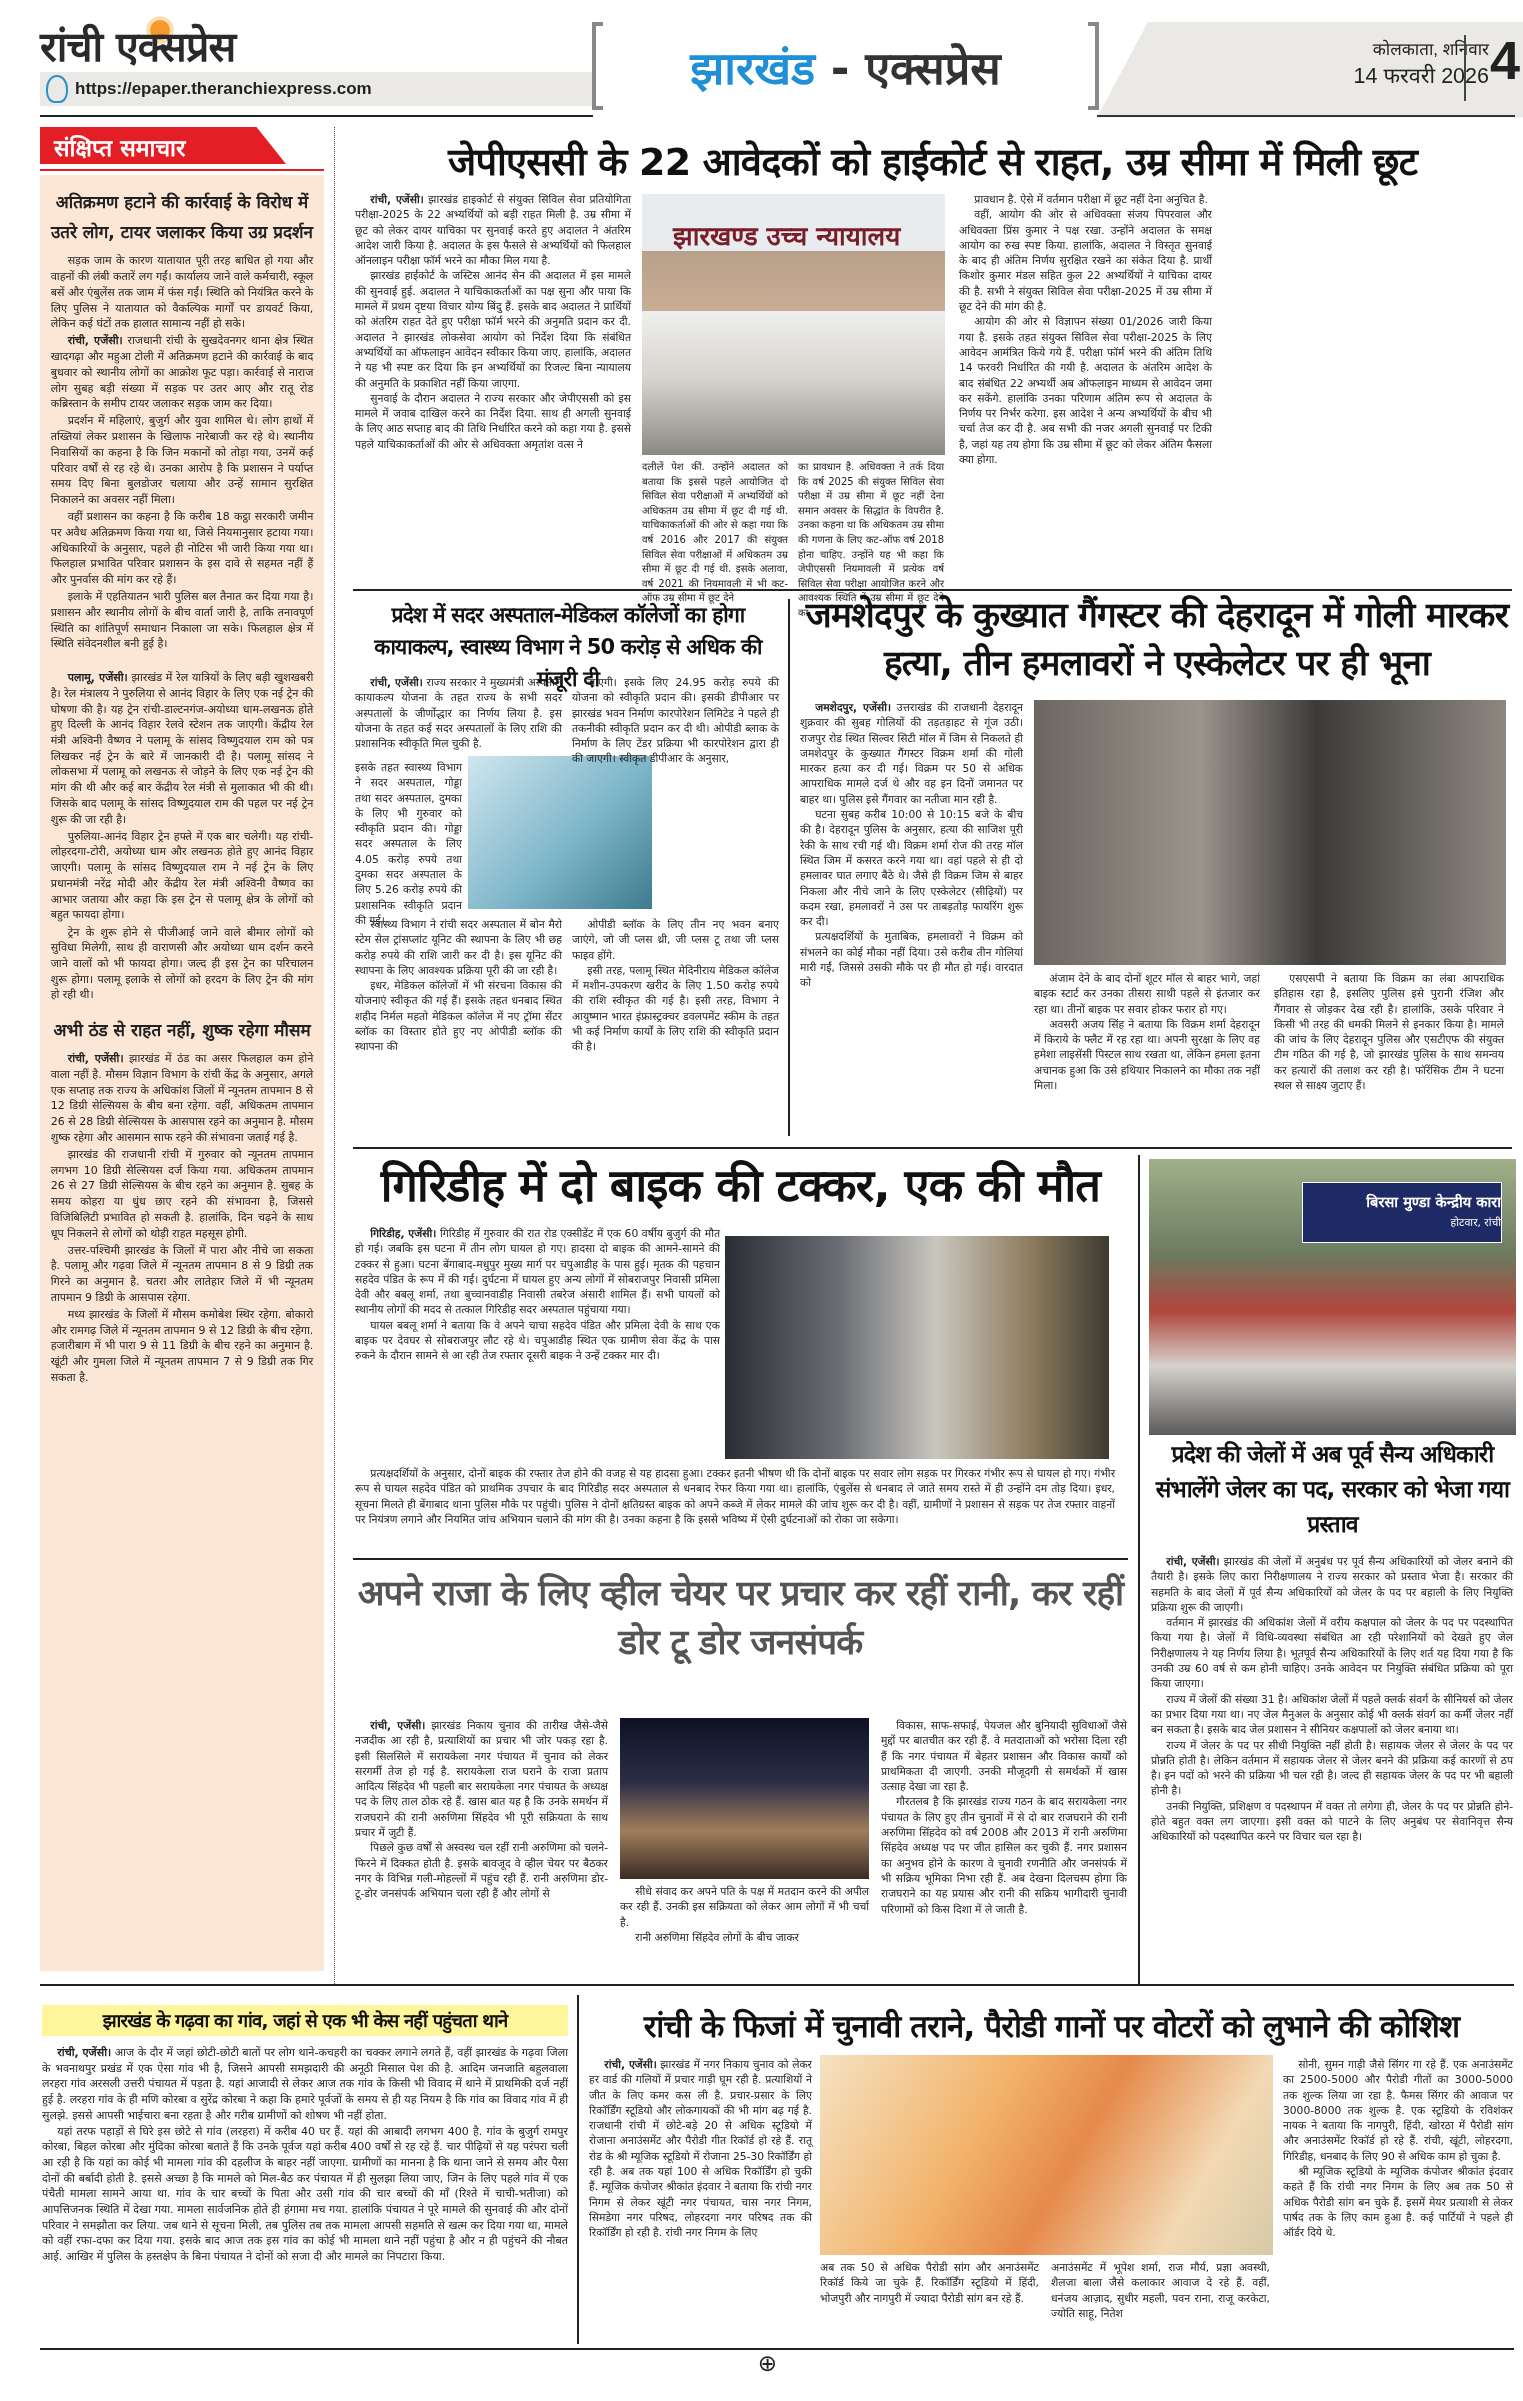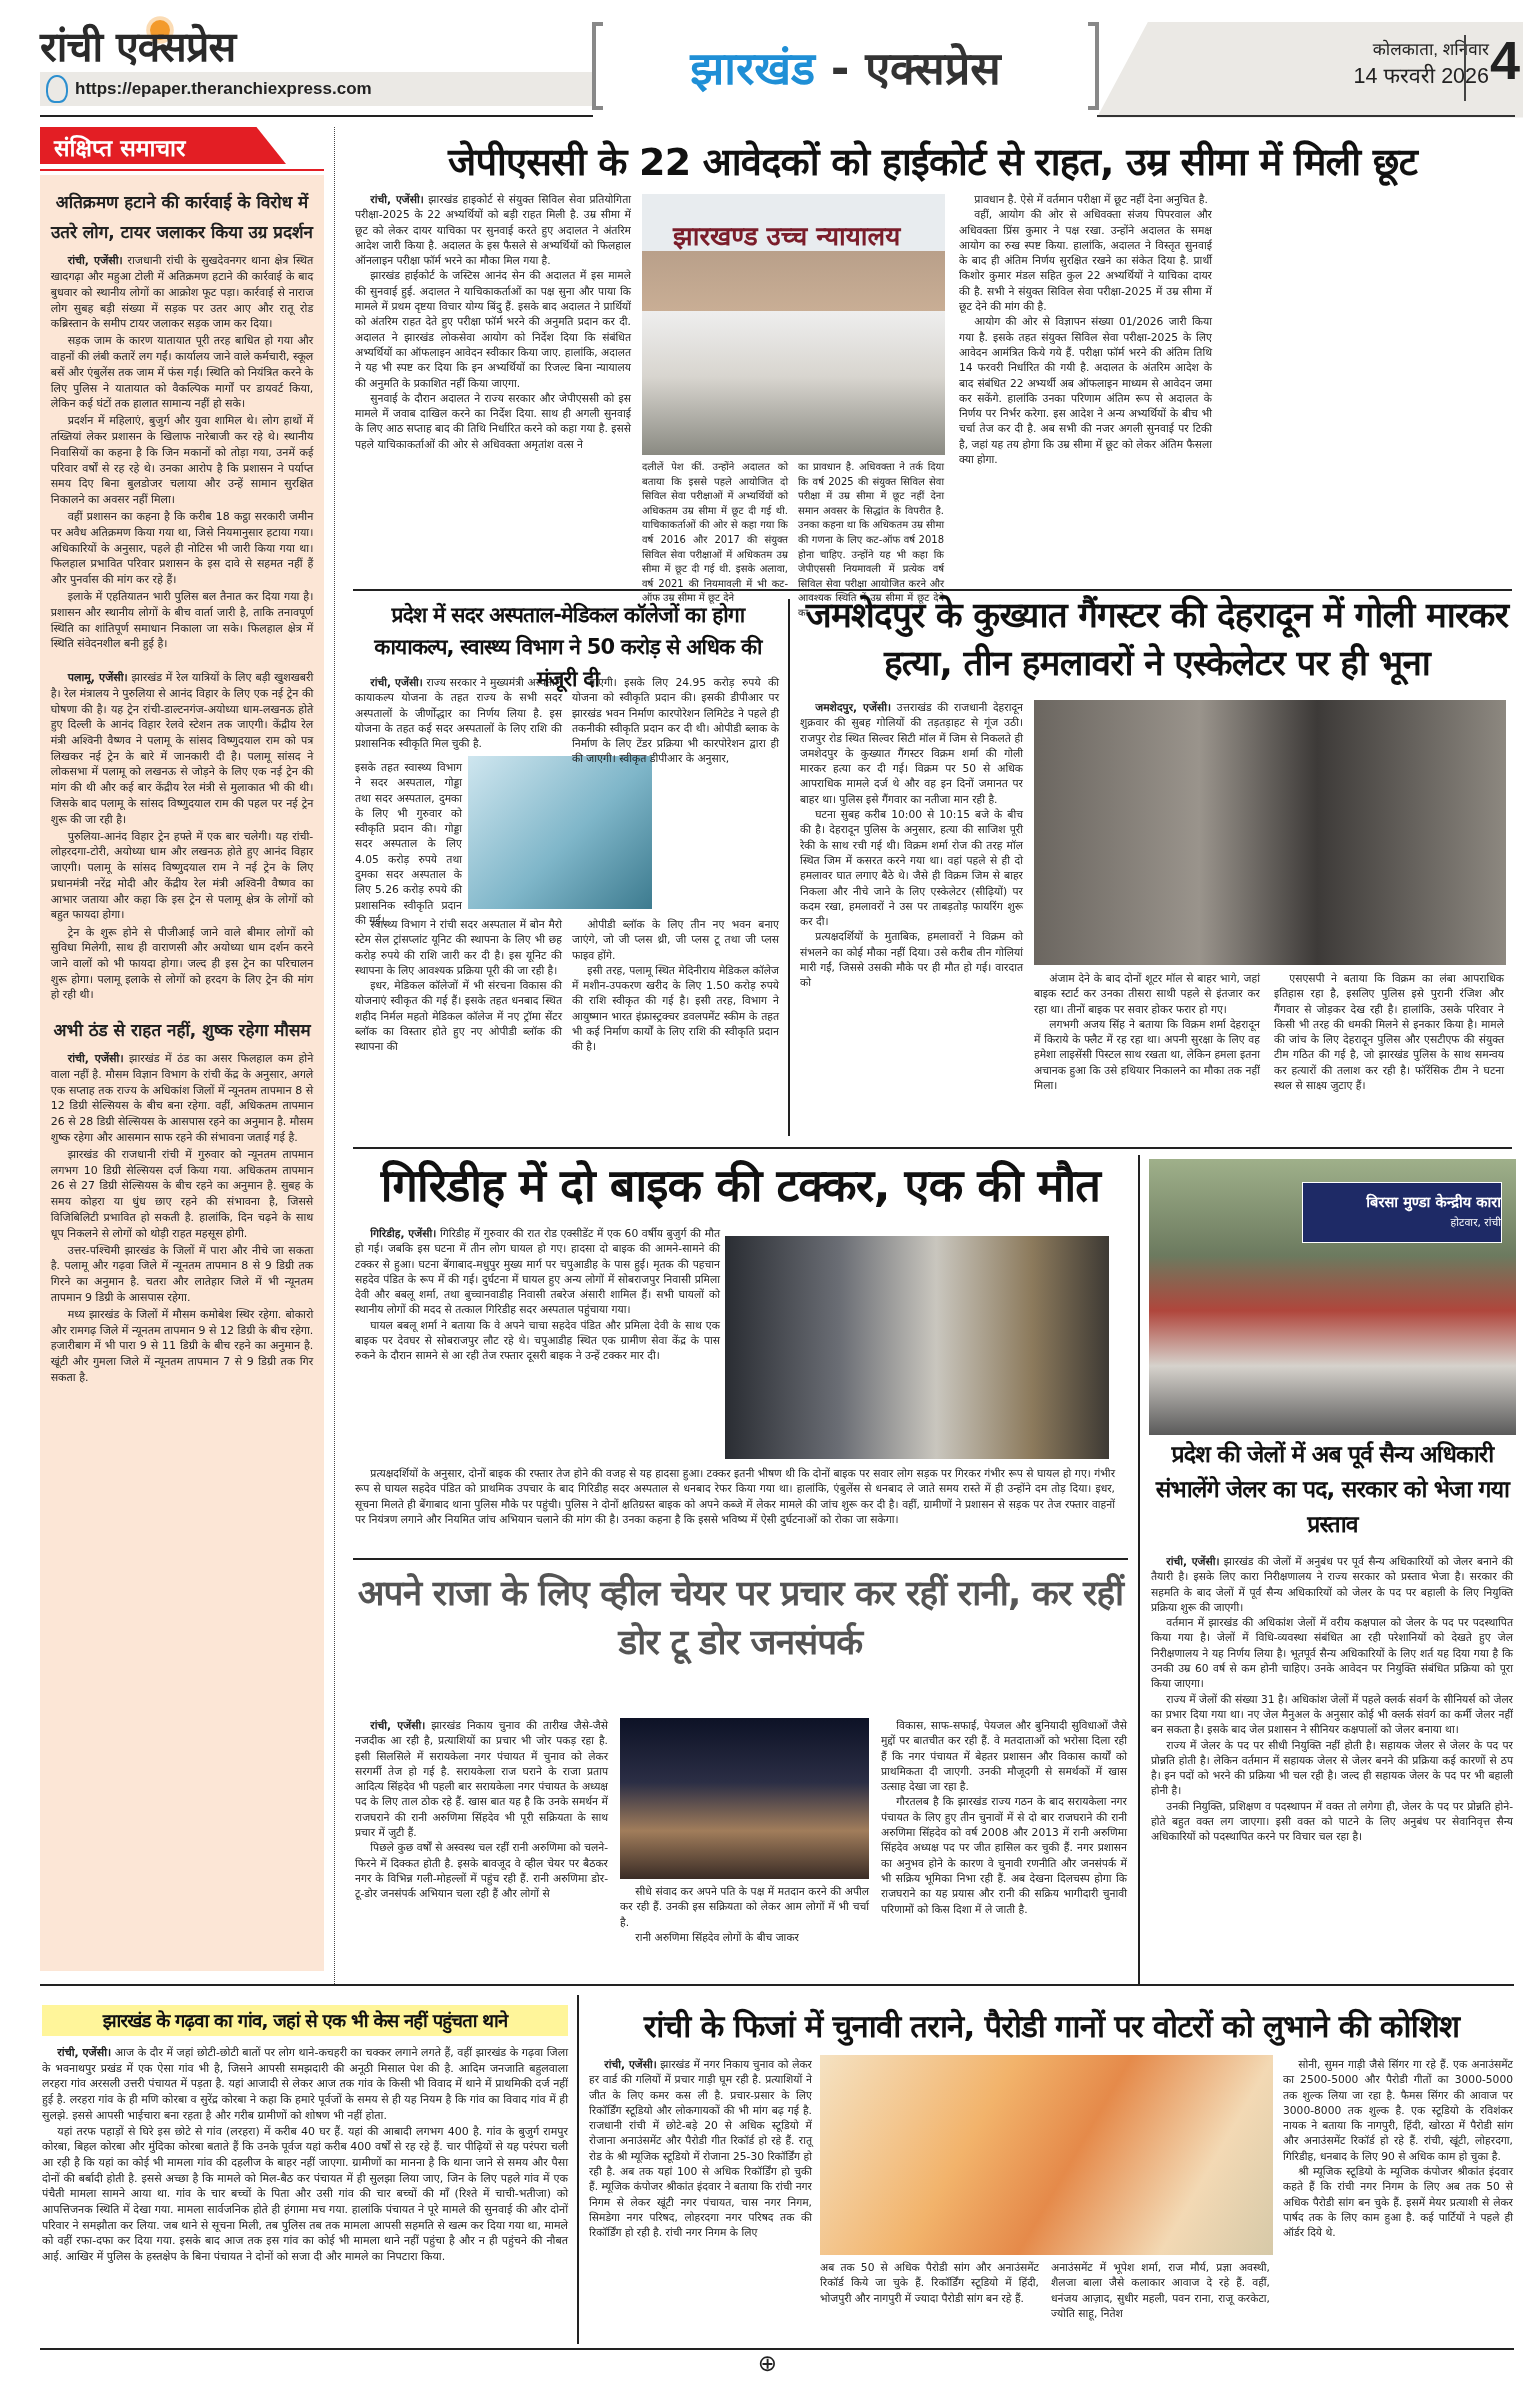--- a/index.html
+++ b/index.html
@@ -73,22 +73,22 @@
 </div>
 
 <div class="abs brief-tab">
     <span>संक्षिप्त समाचार</span>
   </div>
 <div class="abs brief-rule"></div>
 <div class="abs brief-box">
   <div style="padding-top:12.3px">
     <div class="bh">अतिक्रमण हटाने की कार्रवाई के विरोध में उतरे लोग, टायर जलाकर किया उग्र प्रदर्शन</div>
     <div class="bt" style="margin-top:6.1px">
+      <p>सड़क जाम के कारण यातायात पूरी तरह बाधित हो गया और वाहनों की लंबी कतारें लग गईं। कार्यालय जाने वाले कर्मचारी, स्कूल बसें और एंबुलेंस तक जाम में फंस गईं। स्थिति को नियंत्रित करने के लिए पुलिस ने यातायात को वैकल्पिक मार्गों पर डायवर्ट किया, लेकिन कई घंटों तक हालात सामान्य नहीं हो सके।</p>
       <p><b>रांची, एजेंसी।</b> <span>राजधानी रांची के सुखदेवनगर थाना क्षेत्र स्थित खादगढ़ा और महुआ टोली में अतिक्रमण हटाने की कार्रवाई के बाद बुधवार को स्थानीय लोगों का आक्रोश फूट पड़ा। कार्रवाई से नाराज लोग सुबह बड़ी संख्या में सड़क पर उतर आए और रातू रोड कब्रिस्तान के समीप टायर जलाकर सड़क जाम कर दिया।</span></p>
-      <p>सड़क जाम के कारण यातायात पूरी तरह बाधित हो गया और वाहनों की लंबी कतारें लग गईं। कार्यालय जाने वाले कर्मचारी, स्कूल बसें और एंबुलेंस तक जाम में फंस गईं। स्थिति को नियंत्रित करने के लिए पुलिस ने यातायात को वैकल्पिक मार्गों पर डायवर्ट किया, लेकिन कई घंटों तक हालात सामान्य नहीं हो सके।</p>
       <p>प्रदर्शन में महिलाएं, बुजुर्ग और युवा शामिल थे। लोग हाथों में तख्तियां लेकर प्रशासन के खिलाफ नारेबाजी कर रहे थे। स्थानीय निवासियों का कहना है कि जिन मकानों को तोड़ा गया, उनमें कई परिवार वर्षों से रह रहे थे। उनका आरोप है कि प्रशासन ने पर्याप्त समय दिए बिना बुलडोजर चलाया और उन्हें सामान सुरक्षित निकालने का अवसर नहीं मिला।</p>
       <p>वहीं प्रशासन का कहना है कि करीब 18 कट्ठा सरकारी जमीन पर अवैध अतिक्रमण किया गया था, जिसे नियमानुसार हटाया गया। अधिकारियों के अनुसार, पहले ही नोटिस भी जारी किया गया था। फिलहाल प्रभावित परिवार प्रशासन के इस दावे से सहमत नहीं हैं और पुनर्वास की मांग कर रहे हैं।</p>
       <p>इलाके में एहतियातन भारी पुलिस बल तैनात कर दिया गया है। प्रशासन और स्थानीय लोगों के बीच वार्ता जारी है, ताकि तनावपूर्ण स्थिति का शांतिपूर्ण समाधान निकाला जा सके। फिलहाल क्षेत्र में स्थिति संवेदनशील बनी हुई है।</p>
     </div>
   </div>
   <div style="padding-top:10.7px">
     <div class="bt" style="margin-top:6.1px">
       <p><b>पलामू, एजेंसी।</b> <span>झारखंड में रेल यात्रियों के लिए बड़ी खुशखबरी है। रेल मंत्रालय ने पुरुलिया से आनंद विहार के लिए एक नई ट्रेन की घोषणा की है। यह ट्रेन रांची-डाल्टनगंज-अयोध्या धाम-लखनऊ होते हुए दिल्ली के आनंद विहार रेलवे स्टेशन तक जाएगी। केंद्रीय रेल मंत्री अश्विनी वैष्णव ने पलामू के सांसद विष्णुदयाल राम को पत्र लिखकर नई ट्रेन के बारे में जानकारी दी है। पलामू सांसद ने लोकसभा में पलामू को लखनऊ से जोड़ने के लिए एक नई ट्रेन की मांग की थी और कई बार केंद्रीय रेल मंत्री से मुलाकात भी की थी। जिसके बाद पलामू के सांसद विष्णुदयाल राम की पहल पर नई ट्रेन शुरू की जा रही है।</span></p>
       <p>पुरुलिया-आनंद विहार ट्रेन हफ्ते में एक बार चलेगी। यह रांची-लोहरदगा-टोरी, अयोध्या धाम और लखनऊ होते हुए आनंद विहार जाएगी। पलामू के सांसद विष्णुदयाल राम ने नई ट्रेन के लिए प्रधानमंत्री नरेंद्र मोदी और केंद्रीय रेल मंत्री अश्विनी वैष्णव का आभार जताया और कहा कि इस ट्रेन से पलामू क्षेत्र के लोगों को बहुत फायदा होगा।</p>
       <p>ट्रेन के शुरू होने से पीजीआई जाने वाले बीमार लोगों को सुविधा मिलेगी, साथ ही वाराणसी और अयोध्या धाम दर्शन करने जाने वालों को भी फायदा होगा। जल्द ही इस ट्रेन का परिचालन शुरू होगा। पलामू इलाके से लोगों को हरदग के लिए ट्रेन की मांग हो रही थी।</p>
@@ -145,21 +145,21 @@
 
 <div class="abs hl" style="left:798px;top:591px;width:718px;font-size:35px;line-height:48px">जमशेदपुर के कुख्यात गैंगस्टर की देहरादून में गोली मारकर हत्या, तीन हमलावरों ने एस्केलेटर पर ही भूना</div>
 <div class="abs col" style="left:800px;top:700px;width:223px">
   <p><b>जमशेदपुर, एजेंसी।</b> <span>उत्तराखंड की राजधानी देहरादून शुक्रवार की सुबह गोलियों की तड़तड़ाहट से गूंज उठी। राजपुर रोड स्थित सिल्वर सिटी मॉल में जिम से निकलते ही जमशेदपुर के कुख्यात गैंगस्टर विक्रम शर्मा की गोली मारकर हत्या कर दी गई। विक्रम पर 50 से अधिक आपराधिक मामले दर्ज थे और वह इन दिनों जमानत पर बाहर था। पुलिस इसे गैंगवार का नतीजा मान रही है.</span></p>
   <p>घटना सुबह करीब 10:00 से 10:15 बजे के बीच की है। देहरादून पुलिस के अनुसार, हत्या की साजिश पूरी रेकी के साथ रची गई थी। विक्रम शर्मा रोज की तरह मॉल स्थित जिम में कसरत करने गया था। वहां पहले से ही दो हमलावर घात लगाए बैठे थे। जैसे ही विक्रम जिम से बाहर निकला और नीचे जाने के लिए एस्केलेटर (सीढ़ियों) पर कदम रखा, हमलावरों ने उस पर ताबड़तोड़ फायरिंग शुरू कर दी।</p>
   <p>प्रत्यक्षदर्शियों के मुताबिक, हमलावरों ने विक्रम को संभलने का कोई मौका नहीं दिया। उसे करीब तीन गोलियां मारी गईं, जिससे उसकी मौके पर ही मौत हो गई। वारदात को</p>
 </div>
 <div class="abs img" style="left:1034px;top:700px;width:472px;height:265px;background:linear-gradient(90deg,#6b6660,#9a948c 35%,#3d3a38 60%,#8d8880)"></div>
 <div class="abs col" style="left:1034px;top:971px;width:226px">
   <p>अंजाम देने के बाद दोनों शूटर मॉल से बाहर भागे, जहां बाइक स्टार्ट कर उनका तीसरा साथी पहले से इंतजार कर रहा था। तीनों बाइक पर सवार होकर फरार हो गए।</p>
-  <p>लगभगी अजय सिंह ने बताया कि विक्रम शर्मा देहरादून में किराये के फ्लैट में रह रहा था। अपनी सुरक्षा के लिए वह हमेशा लाइसेंसी पिस्टल साथ रखता था, लेकिन हमला इतना अचानक हुआ कि उसे हथियार निकालने का मौका तक नहीं मिला।</p>
+  <p>अवसरी अजय सिंह ने बताया कि विक्रम शर्मा देहरादून में किराये के फ्लैट में रह रहा था। अपनी सुरक्षा के लिए वह हमेशा लाइसेंसी पिस्टल साथ रखता था, लेकिन हमला इतना अचानक हुआ कि उसे हथियार निकालने का मौका तक नहीं मिला।</p>
 </div>
 <div class="abs col" style="left:1274px;top:971px;width:230px">
   <p>एसएसपी ने बताया कि विक्रम का लंबा आपराधिक इतिहास रहा है, इसलिए पुलिस इसे पुरानी रंजिश और गैंगवार से जोड़कर देख रही है। हालांकि, उसके परिवार ने किसी भी तरह की धमकी मिलने से इनकार किया है। मामले की जांच के लिए देहरादून पुलिस और एसटीएफ की संयुक्त टीम गठित की गई है, जो झारखंड पुलिस के साथ समन्वय कर हत्यारों की तलाश कर रही है। फॉरेंसिक टीम ने घटना स्थल से साक्ष्य जुटाए हैं।</p>
 </div>
 <div class="abs rule" style="left:353px;top:1147px;width:1159px"></div>
 
 <div class="abs hl" style="left:353px;top:1157px;width:775px;font-size:45px;line-height:57px">गिरिडीह में दो बाइक की टक्कर, एक की मौत</div>
 <div class="abs col" style="left:355px;top:1226px;width:365px">
   <p><b>गिरिडीह, एजेंसी।</b> <span>गिरिडीह में गुरुवार की रात रोड एक्सीडेंट में एक 60 वर्षीय बुजुर्ग की मौत हो गई। जबकि इस घटना में तीन लोग घायल हो गए। हादसा दो बाइक की आमने-सामने की टक्कर से हुआ। घटना बेंगाबाद-मधुपुर मुख्य मार्ग पर चपुआडीह के पास हुई। मृतक की पहचान सहदेव पंडित के रूप में की गई। दुर्घटना में घायल हुए अन्य लोगों में सोबराजपुर निवासी प्रमिला देवी और बबलू शर्मा, तथा बुच्चानवाडीह निवासी तबरेज अंसारी शामिल हैं। सभी घायलों को स्थानीय लोगों की मदद से तत्काल गिरिडीह सदर अस्पताल पहुंचाया गया।</span></p>
   <p>घायल बबलू शर्मा ने बताया कि वे अपने चाचा सहदेव पंडित और प्रमिला देवी के साथ एक बाइक पर देवघर से सोबराजपुर लौट रहे थे। चपुआडीह स्थित एक ग्रामीण सेवा केंद्र के पास रुकने के दौरान सामने से आ रही तेज रफ्तार दूसरी बाइक ने उन्हें टक्कर मार दी।</p>

